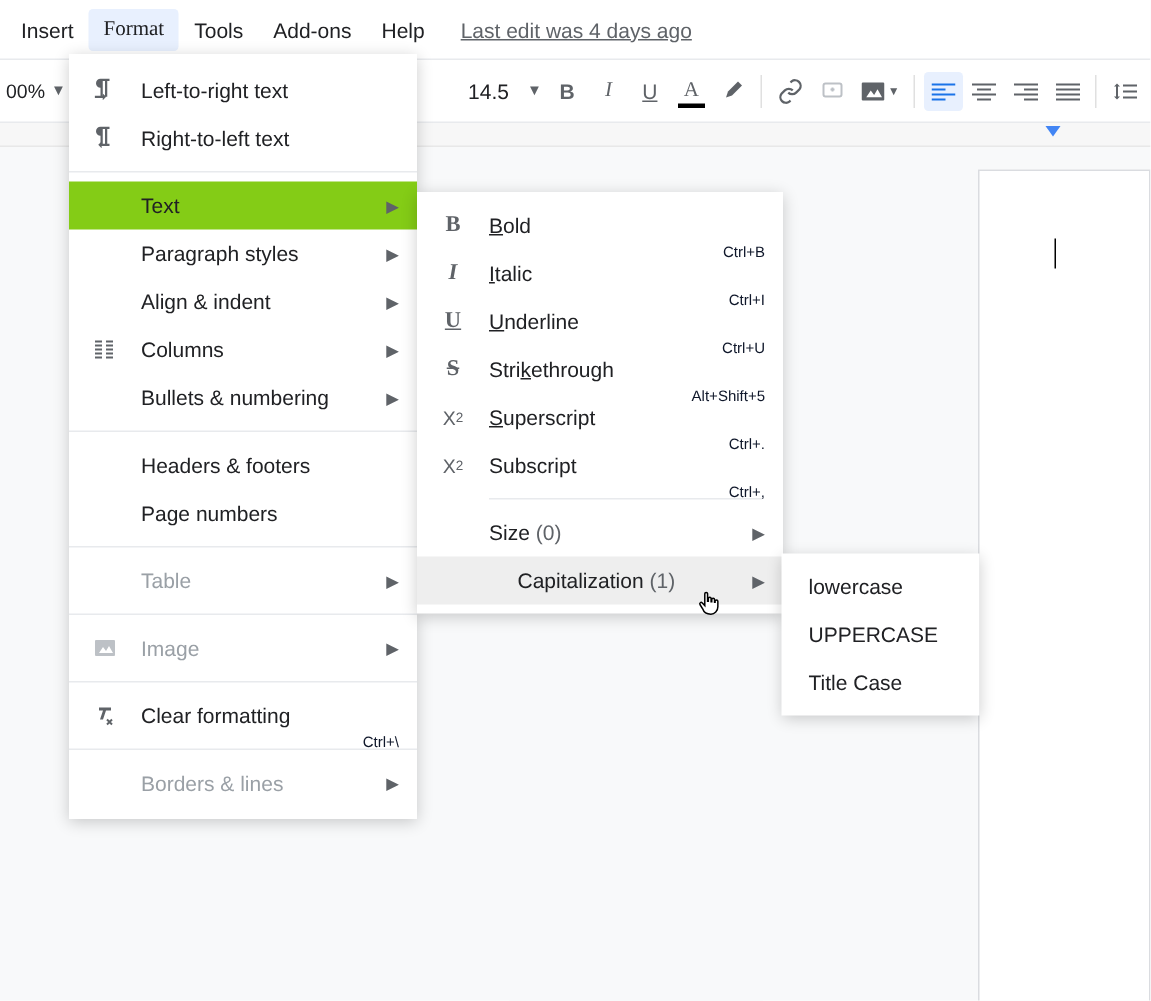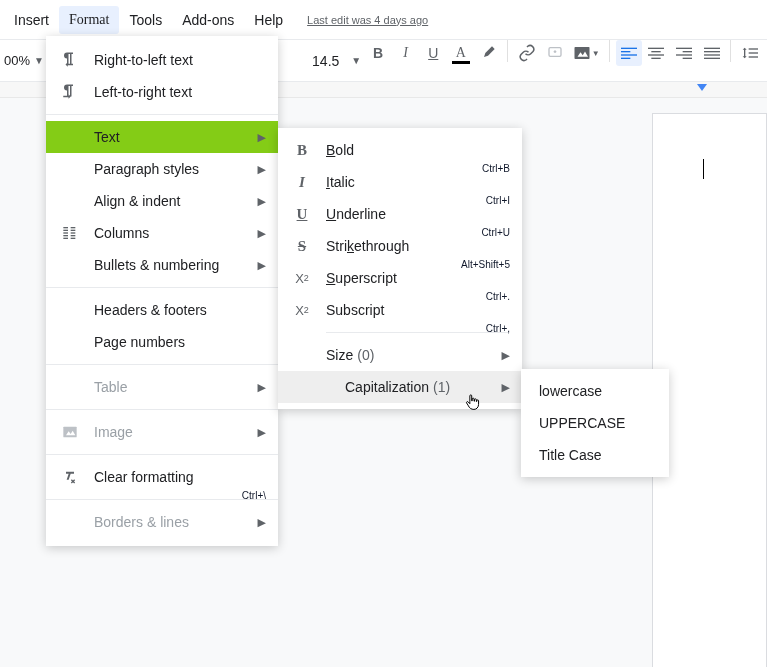--- a/index.html
+++ b/index.html
@@ -30,26 +30,27 @@
 }
 .menubar-item.active {
   background: #e8f0fe;
   border-radius: 3px;
   font-family: Liberation Serif, serif;
 }
 .last-edit {
   margin-left: 14px;
   color: #5f6368;
   text-decoration: underline;
-  font-size: 11px;
+  font-size: 14px;
 }
 
 
 .toolbar {
   display: flex;
+  align-items: center;
   height: 42px;
   padding: 0 4px;
   border-bottom: 1px solid #e8eaed;
   gap: 2px;
 }
 .toolbar-spacer { width: 260px; }
 .zoom-group {
   display: flex;
   align-items: center;
   font-size: 13px;
@@ -215,21 +216,21 @@
 .menu2 .menu-row.highlighted { background: #eeeeee; gap: 19px; }
 .menu2 .menu-icon { font-weight: bold; font-size: 15px; font-family: Georgia, serif; }
 .hint-underline { text-decoration: underline; }
 .part-label { color:#5f6368; margin-left: 4px; }
 
 
 .menu3 {
   position: absolute;
   top: 369px;
   left: 521px;
-  width: 148px;
+  width: 132px;
   background: #fff;
   box-shadow: 0 2px 10px rgba(0,0,0,0.2);
   padding: 6px 0;
   z-index: 30;
 }
 .menu3 .menu-row { padding: 0 18px; }
 
 
 .hand-cursor {
   position: absolute;
@@ -355,33 +356,33 @@
   <div class="page">
     <div class="cursor-line"></div>
   </div>
 </div>
 
 <div class="menu1">
   <div class="menu-row">
     <span class="menu-icon">
       <svg width="18" height="18" viewBox="0 0 24 24" fill="#5f6368">
           <path d="M8 3v7a4 4 0 0 1 0-8h8v2h-2v14h-2V4h-2v14H8z"></path>
+          <path d="M3 18h10l-3-3v2H3v2h7v2l3-3"></path>
+        </svg>
+    </span>
+    <span class="menu-label">Left-to-right text</span>
+  </div>
+  <div class="menu-row">
+    <span class="menu-icon">
+      <svg width="18" height="18" viewBox="0 0 24 24" fill="#5f6368">
+          <path d="M8 3v7a4 4 0 0 1 0-8h8v2h-2v14h-2V4h-2v14H8z"></path>
           <path d="M16 18H6l3 3v-2h7v-2H9v-2l-3 3"></path>
         </svg>
     </span>
     <span class="menu-label">Right-to-left text</span>
-  </div>
-  <div class="menu-row">
-    <span class="menu-icon">
-      <svg width="18" height="18" viewBox="0 0 24 24" fill="#5f6368">
-          <path d="M8 3v7a4 4 0 0 1 0-8h8v2h-2v14h-2V4h-2v14H8z"></path>
-          <path d="M3 18h10l-3-3v2H3v2h7v2l3-3"></path>
-        </svg>
-    </span>
-    <span class="menu-label">Left-to-right text</span>
   </div>
   <div class="menu-divider"></div>
   <div class="menu-row highlighted">
     <span class="menu-icon"></span>
     <span class="menu-label">Text</span>
     <span class="menu-arrow">▶</span>
   </div>
   <div class="menu-row">
     <span class="menu-icon"></span>
     <span class="menu-label">Paragraph styles</span>

